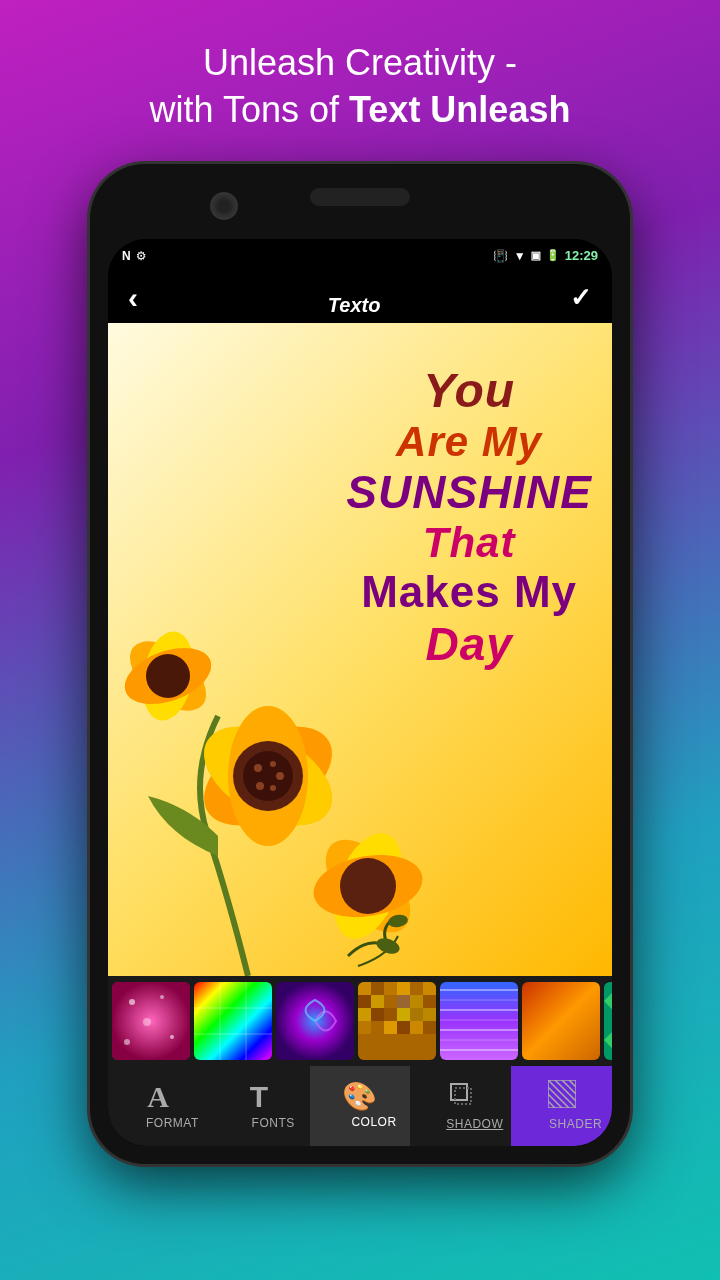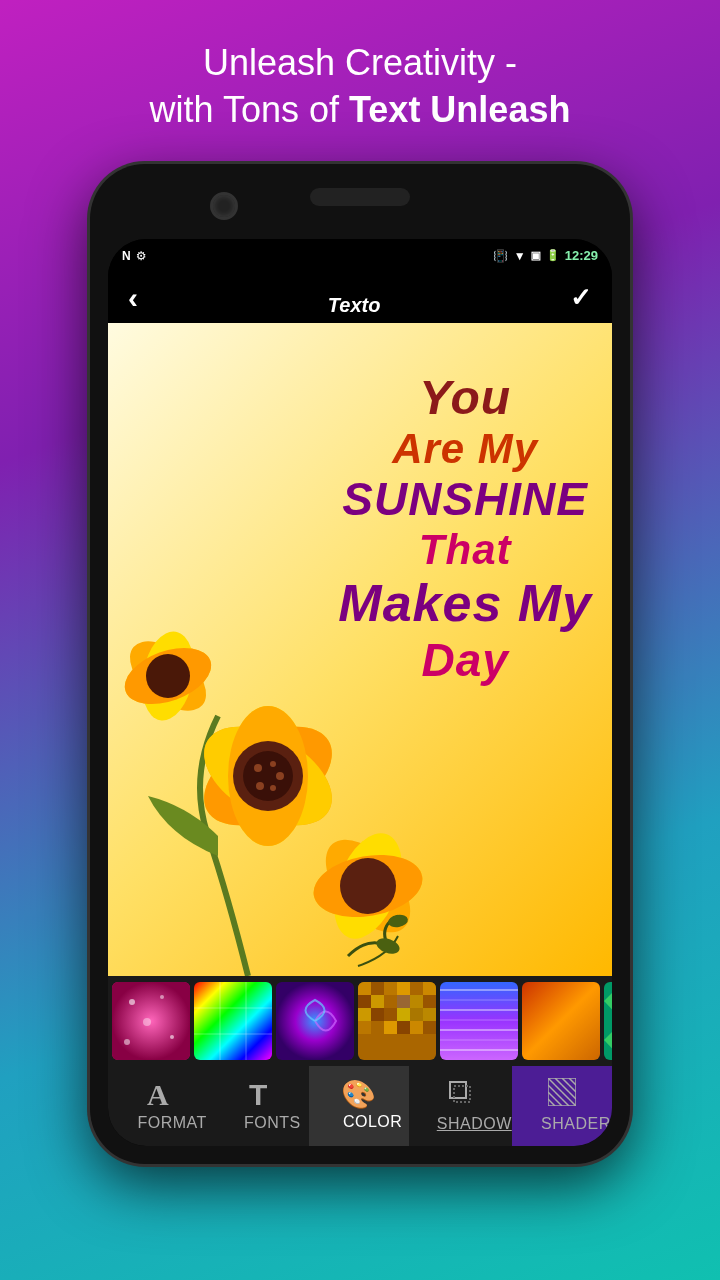--- a/index.html
+++ b/index.html
@@ -134,29 +134,29 @@
       flex: 1;
       overflow: hidden;
       position: relative;
       background: linear-gradient(135deg, #fffbe0 0%, #ffe066 50%, #ffb800 100%);
     }
 
     
     .canvas-text {
       position: absolute;
       right: 20px;
-      top: 47px;
+      top: 40px;
       text-align: center;
       line-height: 1.15;
     }
     .line1 { font-size: 48px; font-weight: 900; font-style: italic; color: #8b1a1a; letter-spacing: 1px; }
     .line2 { font-size: 42px; font-weight: 900; font-style: italic; color: #cc3300; letter-spacing: 1px; }
     .line3 { font-size: 46px; font-weight: 900; font-style: italic; color: #7b0080; letter-spacing: 1px; }
     .line4 { font-size: 42px; font-weight: 900; font-style: italic; color: #cc0066; letter-spacing: 1px; }
-    .line5 { font-size: 52px; font-weight: 900; font-style: italic; color: #7b0080; letter-spacing: 1px; }
+    .line5 { font-size: 44px; font-weight: 900; color: #7b0080; letter-spacing: 1px; }
     .line6 { font-size: 46px; font-weight: 900; font-style: italic; color: #cc0066; letter-spacing: 1px; }
 
     
     .texture-bar {
       background: #1a1a1a;
       height: 90px;
       display: flex;
       align-items: center;
       padding: 6px 4px;
       gap: 4px;
@@ -194,21 +194,21 @@
     }
     .tool-btn.active {
       background: #333;
       color: #fff;
     }
     .tool-icon {
       font-size: 28px;
       line-height: 1;
     }
     .tool-label {
-      font-size: 16px;
+      font-size: 12px;
       text-transform: uppercase;
       letter-spacing: 0.5px;
       margin-left: 28px;
     }
 
     
     .flower-svg {
       position: absolute;
       bottom: 0;
       left: -20px;
@@ -460,21 +460,21 @@
         <div class="tool-btn">
           <span class="tool-icon" style="color:#aaa;">
             <svg width="28" height="28" viewBox="0 0 28 28">
               <rect x="4" y="4" width="16" height="16" fill="none" stroke="#aaa" stroke-width="2"></rect>
               <rect x="8" y="8" width="16" height="16" fill="none" stroke="#666" stroke-width="2" stroke-dasharray="2,2"></rect>
             </svg>
           </span>
           <span class="tool-label" style="color:#aaa;text-decoration:underline;">SHADOW</span>
         </div>
 
-        <div class="tool-btn" style="background:#4c1d95;">
+        <div class="tool-btn" style="background:#6d28d9;">
           <span class="tool-icon">
             <svg width="28" height="28" viewBox="0 0 28 28">
               <rect width="28" height="28" fill="none"></rect>
               <line x1="0" y1="0" x2="7" y2="7" stroke="#aaa" stroke-width="1.5"></line>
               <line x1="7" y1="0" x2="14" y2="7" stroke="#aaa" stroke-width="1.5"></line>
               <line x1="14" y1="0" x2="21" y2="7" stroke="#aaa" stroke-width="1.5"></line>
               <line x1="21" y1="0" x2="28" y2="7" stroke="#aaa" stroke-width="1.5"></line>
               <line x1="0" y1="7" x2="7" y2="14" stroke="#aaa" stroke-width="1.5"></line>
               <line x1="7" y1="7" x2="14" y2="14" stroke="#aaa" stroke-width="1.5"></line>
               <line x1="14" y1="7" x2="21" y2="14" stroke="#aaa" stroke-width="1.5"></line>

